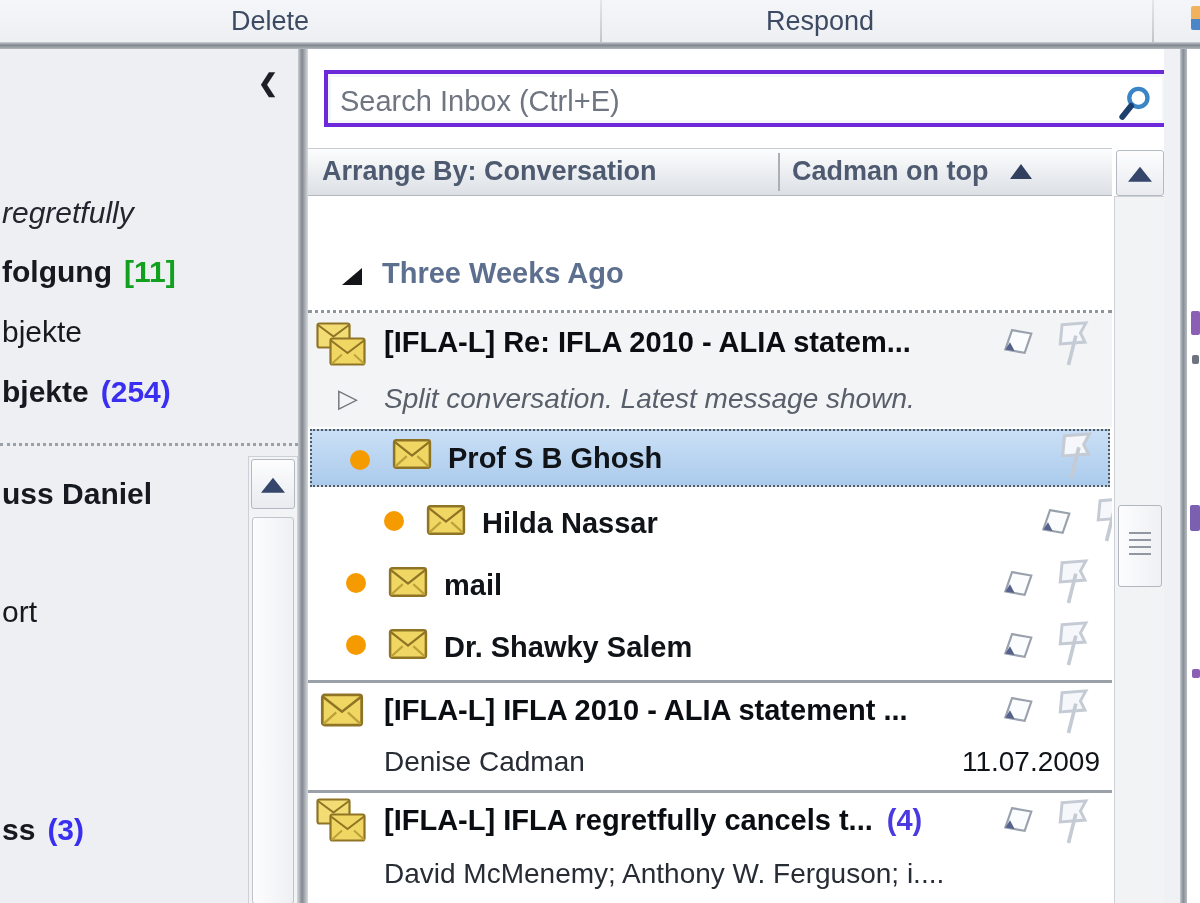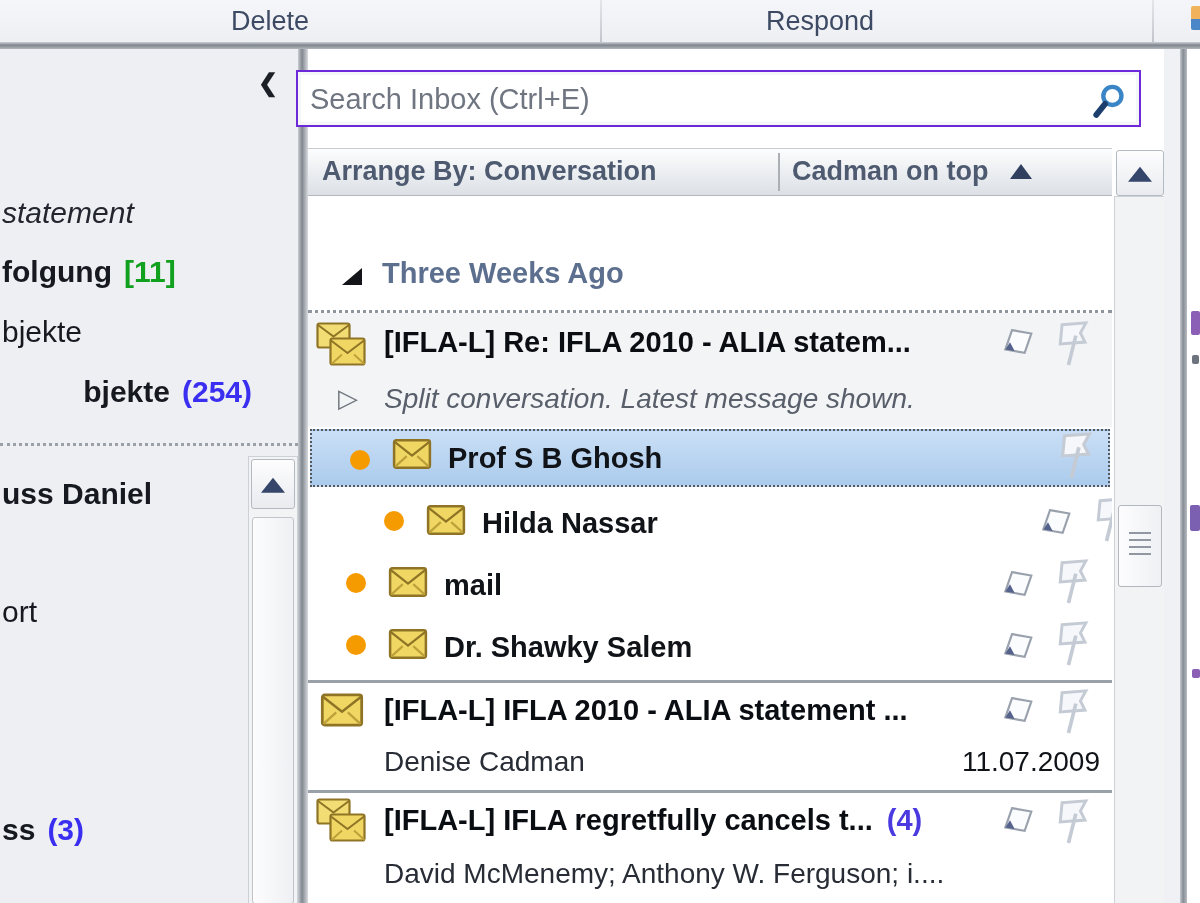--- a/index.html
+++ b/index.html
@@ -43,22 +43,22 @@
     border-bottom:15px solid #35466a;}
   .nav-scroll{left:248px;top:407px;width:48px;height:447px;}
   .nav-scroll .scroll-btn{position:absolute;left:2px;top:2px;right:2px;height:48px;}
   .nav-thumb{position:absolute;left:3px;right:3px;top:60px;bottom:0;
     background:linear-gradient(90deg,#fdfdfe,#eef0f3);border:1px solid #c0c5cc;border-radius:3px;}
 
   .pane-divider{left:298px;top:49px;width:10px;height:854px;
     background:linear-gradient(90deg,#c9cdd3,#81878f 40%,#d7dade);}
 
   
-  .search-box{left:296px;top:70px;width:845px;height:57px;background:#fff;
-    border:2px solid #6d28d9;box-shadow:inset 0 0 0 3px #f4f6f8;box-sizing:border-box;padding-left:43px;}
+  .search-box{left:324px;top:70px;width:845px;height:57px;background:#fff;
+    border:4px solid #6d28d9;box-shadow:inset 0 0 0 3px #f4f6f8;box-sizing:border-box;padding-left:43px;}
   .search-box input{position:absolute;left:10px;top:5px;width:740px;height:42px;
     border:none;outline:none;font-family:inherit;font-size:29px;color:#20242b;background:transparent;}
   .search-box input::placeholder{color:#6f7581;opacity:1;}
   .search-icon{position:absolute;right:12px;top:10px;}
 
   
   .list-header{left:308px;top:148px;width:804px;height:48px;
     background:linear-gradient(#fcfdfe,#dce0e5);
     border-top:1px solid #c8ccd2;border-bottom:1px solid #b3b8bf;box-sizing:border-box;
     font-size:27px;font-weight:bold;color:#4d5a70;}
@@ -138,29 +138,29 @@
     <div class="abs ribbon-sep s1"></div>
     <div class="abs ribbon-sep s2"></div>
     <div class="abs ribbon-frag"></div>
   </div>
   <div class="abs ribbon-border"></div>
 
   <div class="abs nav">
     <div class="abs collapse-btn">❮</div>
 
     <div class="abs nav-item ital" style="top:145px;">
-      <span>statement</span>
+      <span>regretfully</span>
     </div>
     <div class="abs nav-item bold" style="top:204px;">
       <span>folgung</span><span class="badge badge-green">[11]</span>
     </div>
     <div class="abs nav-item" style="top:264px;">
       <span>bjekte</span>
     </div>
-    <div class="abs nav-item bold" style="top:324px;text-align:right;">
+    <div class="abs nav-item bold" style="top:324px;">
       <span>bjekte</span><span class="badge badge-blue">(254)</span>
     </div>
 
     <div class="abs nav-dotted"></div>
 
     <div class="abs nav-item" style="top:544px;">
       <span>ort</span>
     </div>
     <div class="abs nav-item bold" style="top:426px;">
       <span>uss Daniel</span>

